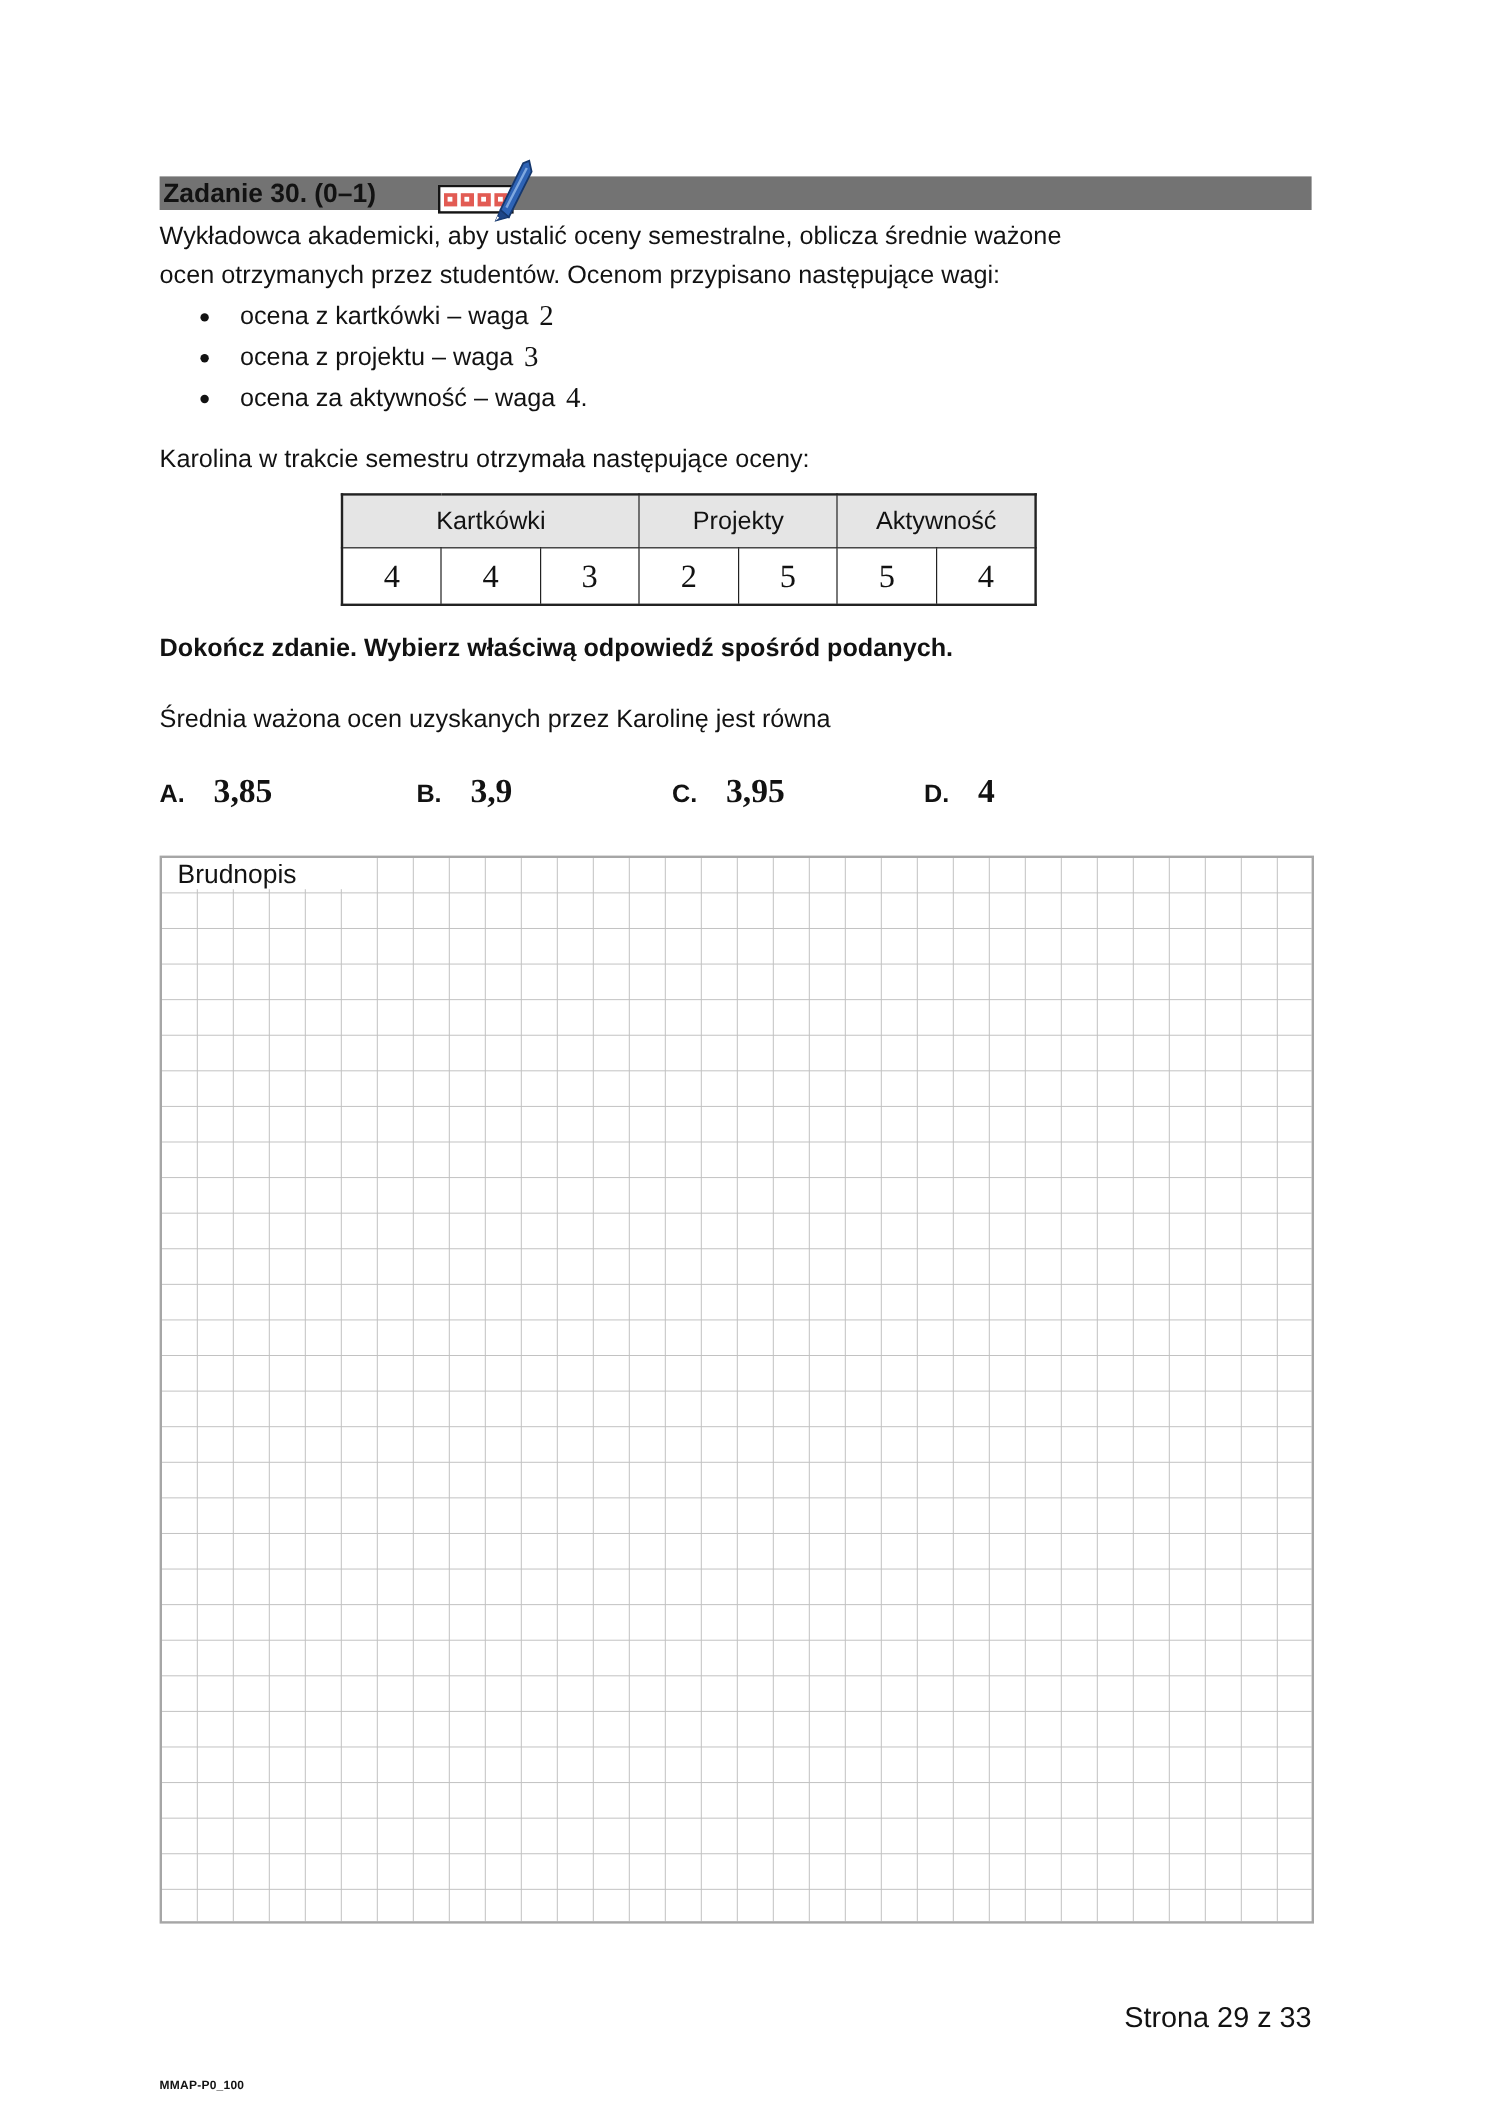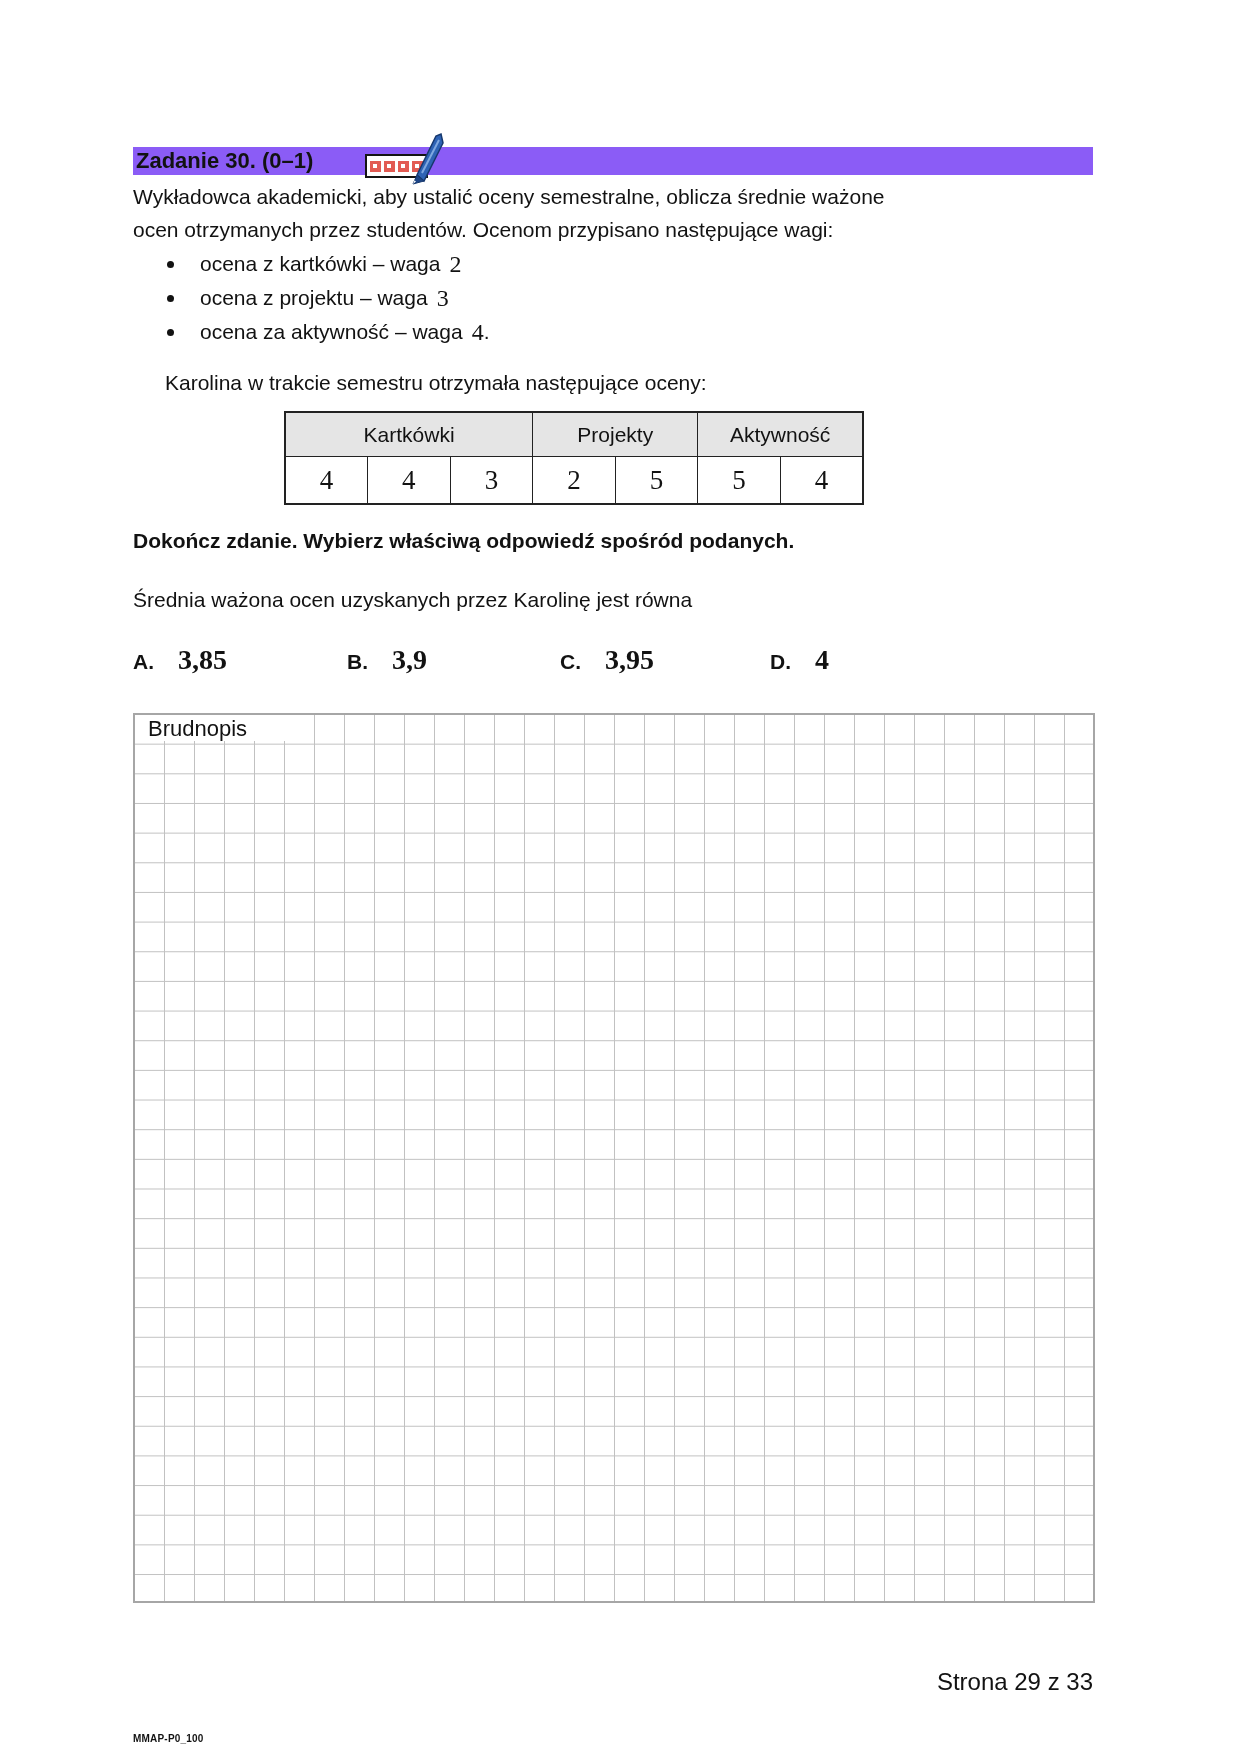--- a/index.html
+++ b/index.html
@@ -1,37 +1,37 @@
 <!DOCTYPE html>
 <html><head>
 <meta charset="utf-8">
 <style>
   html,body{margin:0;padding:0;background:#fff;}
   body{font-family:"Liberation Sans",sans-serif;color:#121212;}
   .page{position:relative;width:1241px;height:1755px;background:#ffffff;overflow:hidden;}
   .abs{position:absolute;}
 
   
-  .task-bar{left:133px;top:147px;width:960px;height:28px;background:#8b5cf6;}
+  .task-bar{left:133px;top:147px;width:960px;height:28px;background:#737373;}
   .task-title{position:absolute;left:3px;top:0;height:28px;line-height:28px;
     font-size:22px;font-weight:bold;white-space:nowrap;}
   .answer-card{position:absolute;left:232px;top:7px;height:16px;
     border:2px solid #141414;background:#ffffff;display:flex;align-items:center;
     gap:3px;padding:2px 3px;}
   .answer-card .sq{width:11px;height:11px;background:#e25b53;position:relative;}
   .answer-card .sq::after{content:"";position:absolute;left:3px;top:3px;width:4px;height:4px;background:#ffffff;}
   .pen-svg{position:absolute;left:276px;top:-18px;}
 
   
   .intro{left:133px;top:180px;width:800px;font-size:21px;line-height:33px;}
   .bullet{left:133px;height:34px;display:flex;align-items:center;font-size:21px;}
   .bullet .dot{width:7px;height:7px;border-radius:50%;background:#121212;margin-left:34px;margin-right:26px;flex:none;}
   .serif{font-family:"Liberation Serif","DejaVu Serif",serif;}
   .bullet .wt{font-size:24px;margin-left:9px;}
-  .grades-intro{left:133px;top:371px;font-size:21px;margin-left:32px;}
+  .grades-intro{left:133px;top:371px;font-size:21px;}
 
   
   table.grades{position:absolute;left:284px;top:411px;width:580px;
     border-collapse:collapse;table-layout:fixed;border:2px solid #222;}
   table.grades th{height:41px;background:#e5e5e5;font-size:21px;font-weight:normal;
     border:1.5px solid #222;text-align:center;}
   table.grades td{height:44px;border:1.5px solid #222;text-align:center;
     font-family:"Liberation Serif","DejaVu Serif",serif;font-size:27px;}
 
   .instruction{left:133px;top:529px;font-size:21px;font-weight:bold;}

